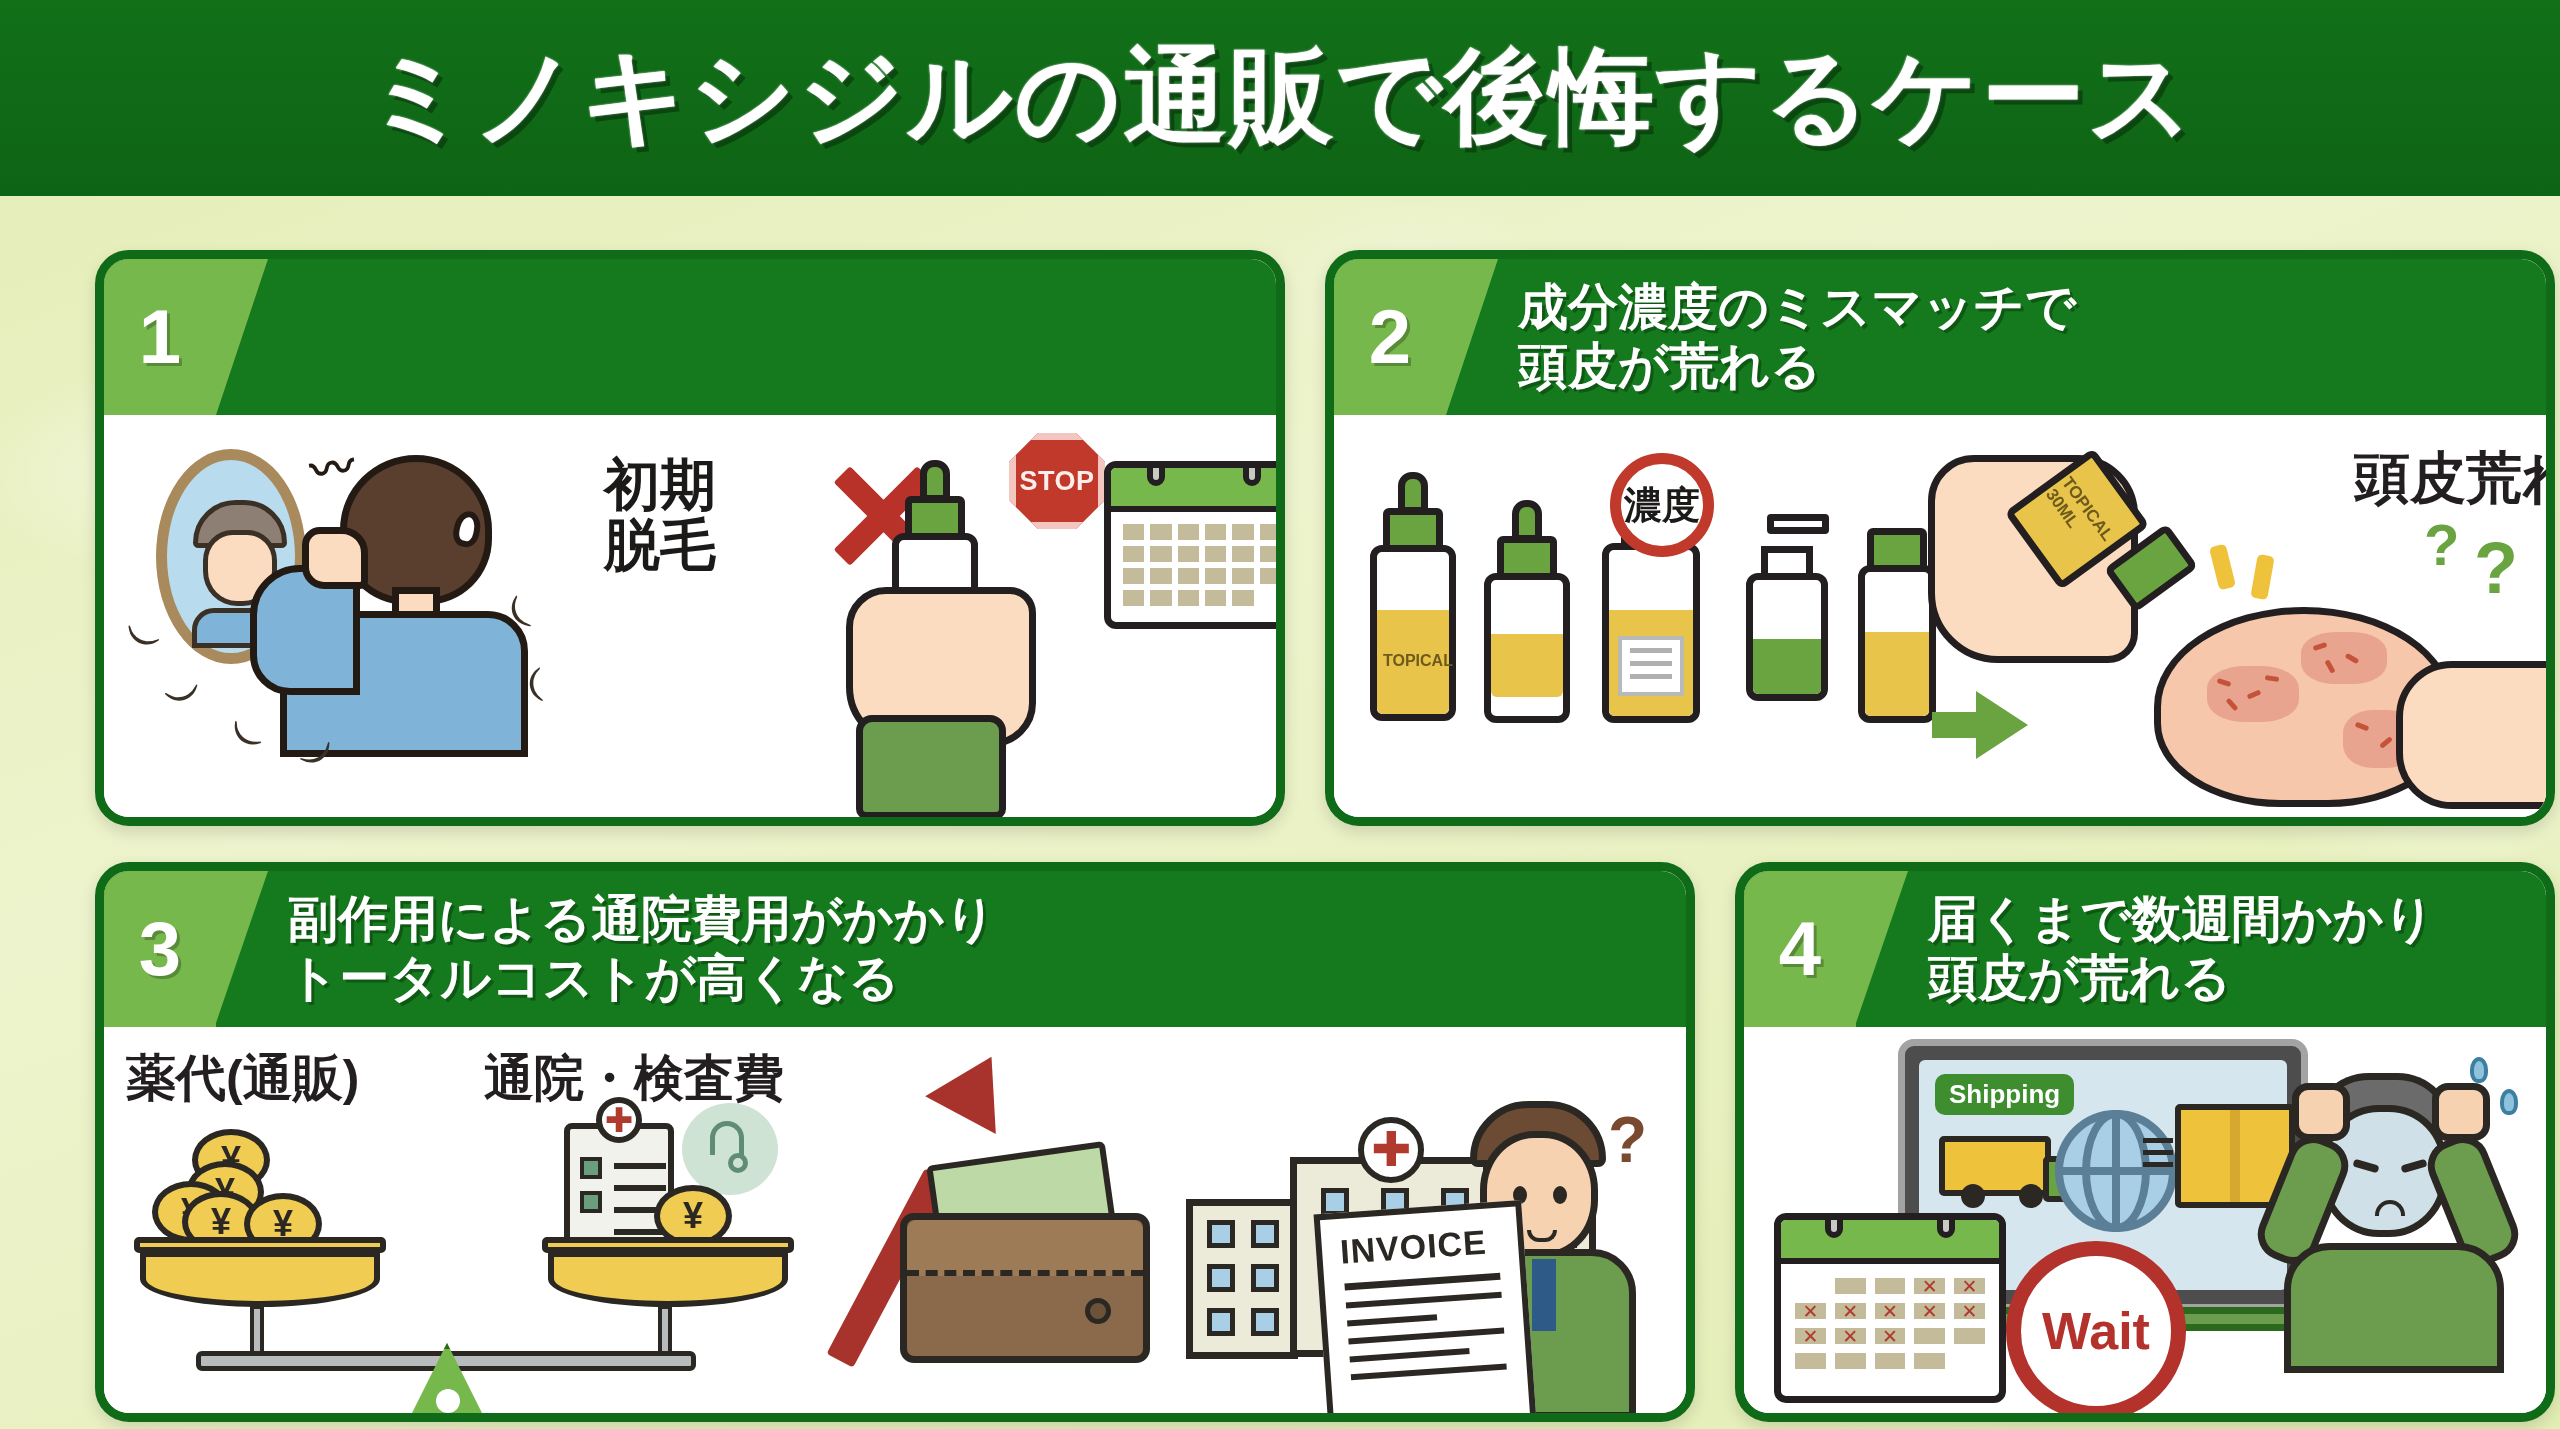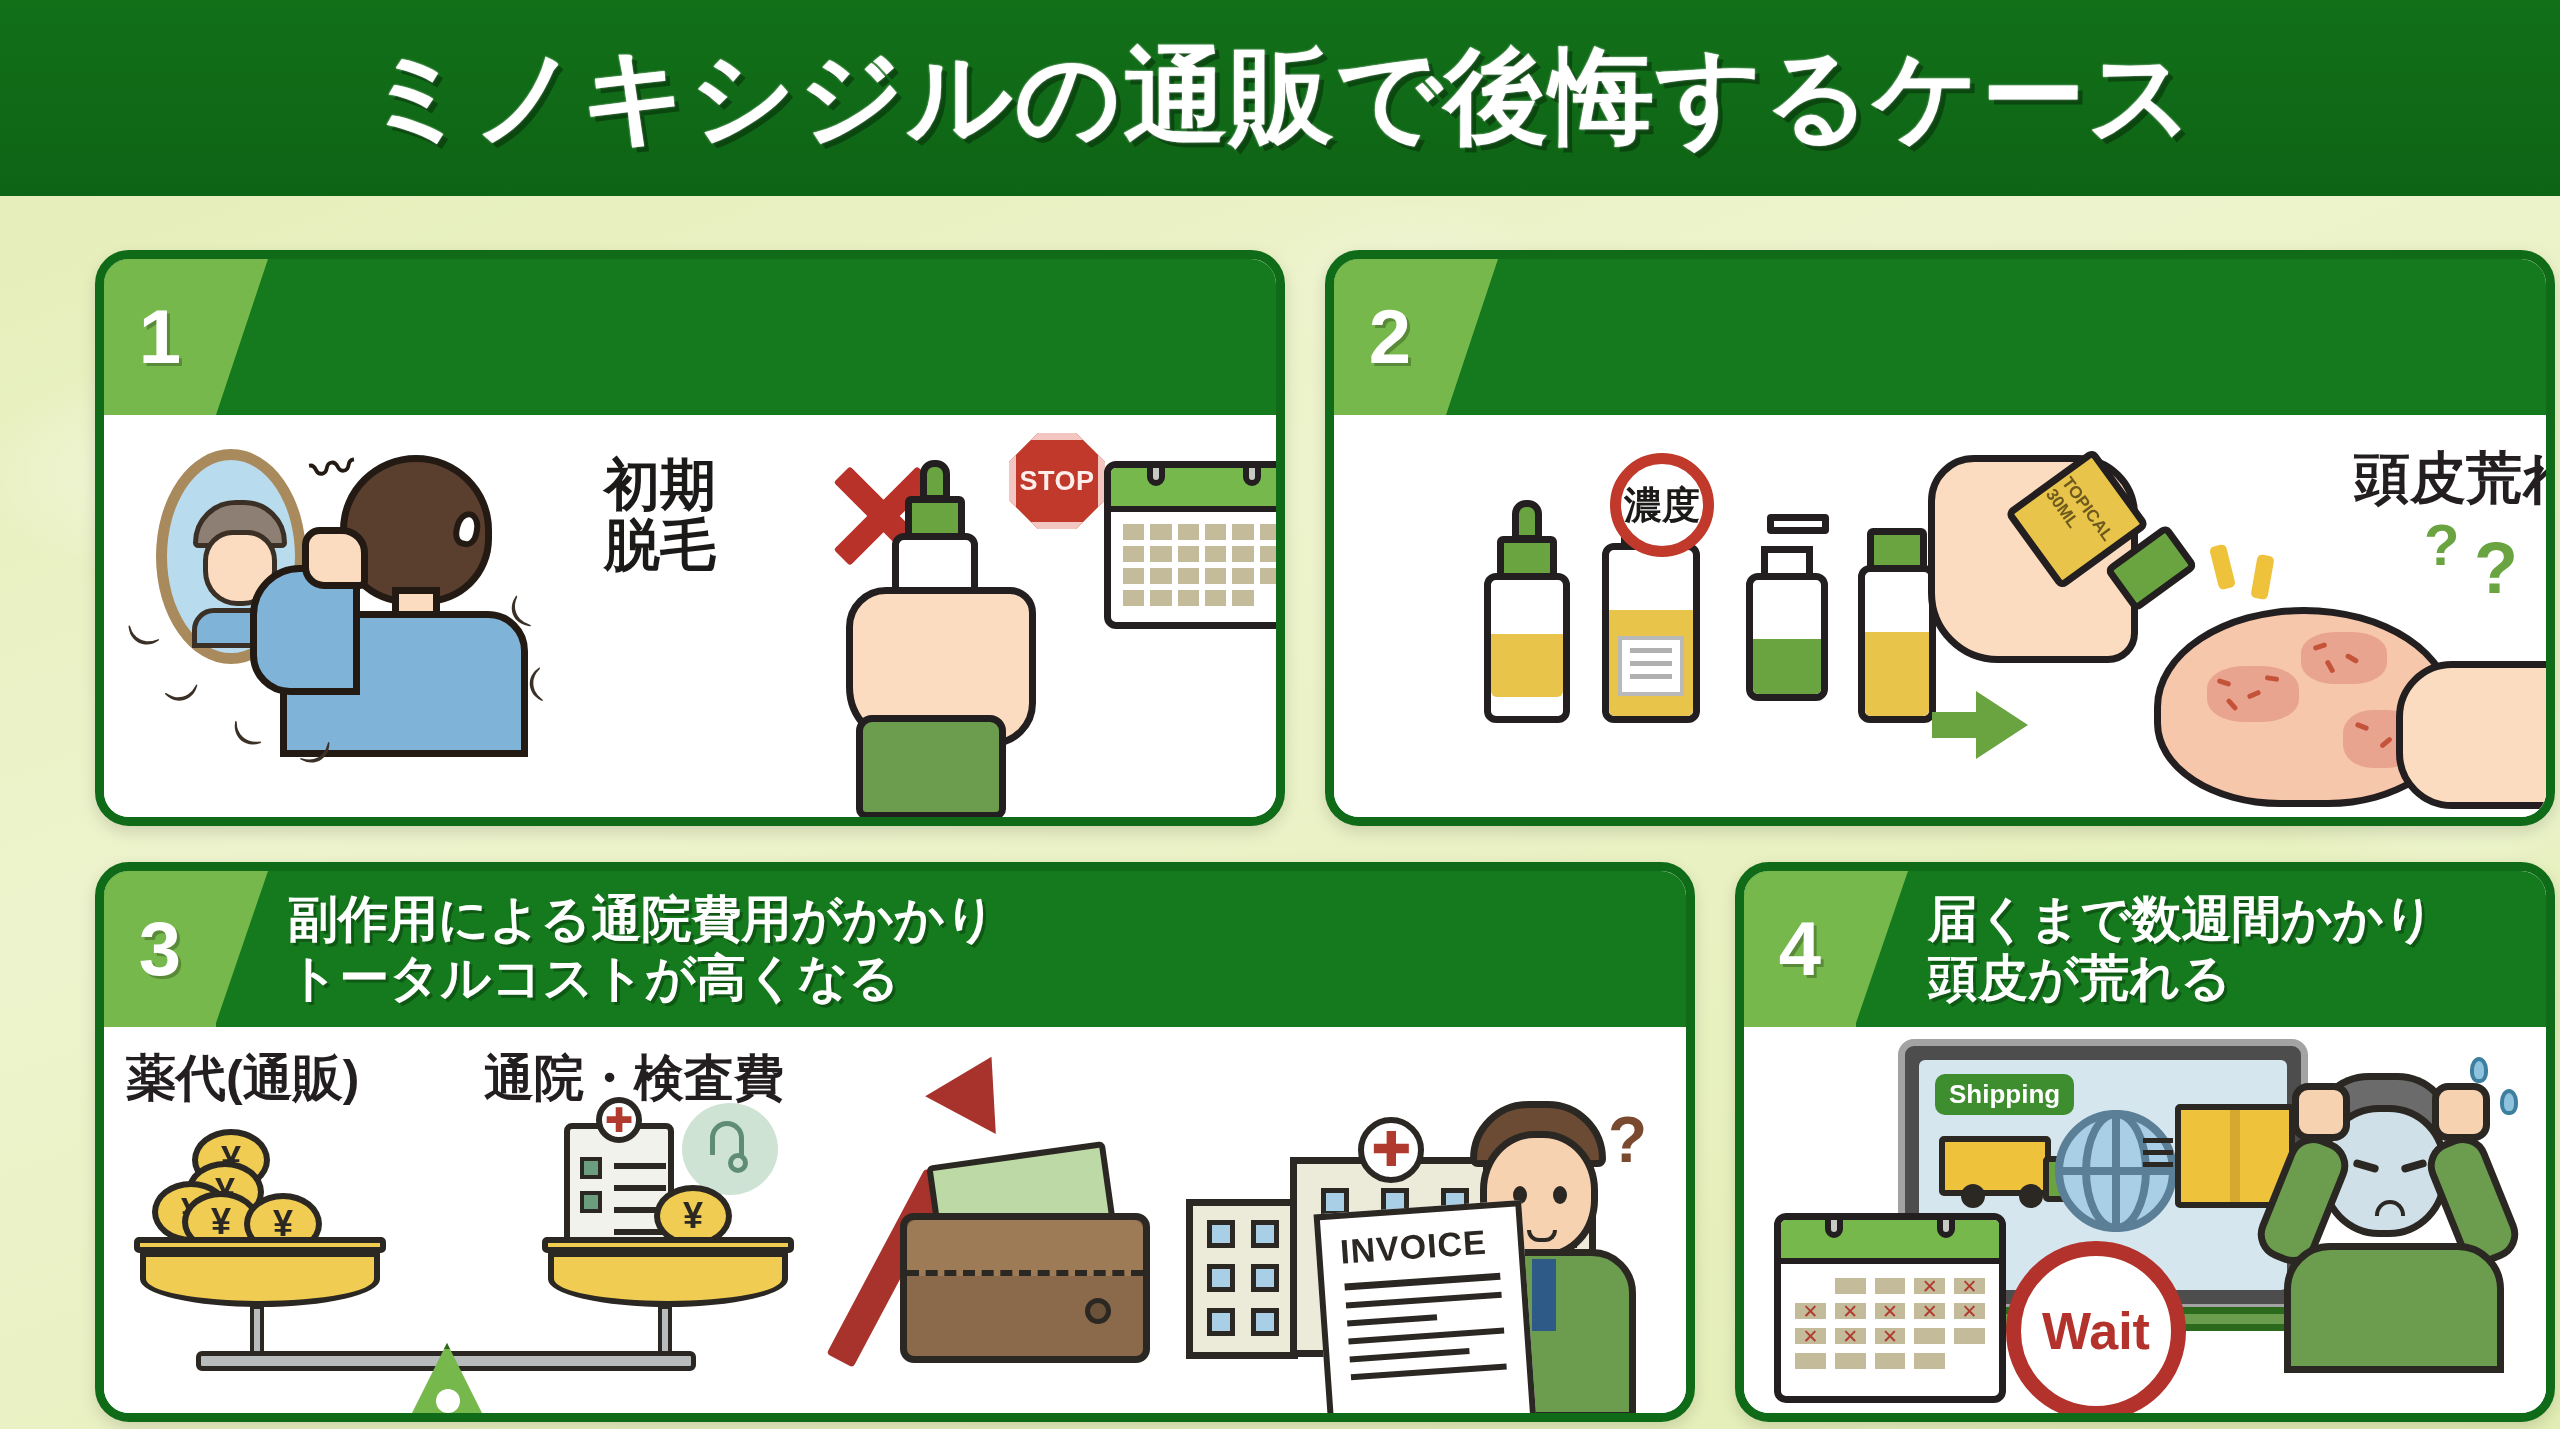--- a/index.html
+++ b/index.html
@@ -347,23 +347,33 @@
         </div>
       </div>
     </div>
   </section>
 
   <section class="card card-2">
     <div class="card-head">
       <div class="num-badge">
         <span>2</span>
       </div>
+      <div class="head-text">成分濃度のミスマッチで
+頭皮が荒れる</div>
     </div>
     <div class="card-body">
 
+      <div class="abs" style="left:36px;top:130px;">
+        <div class="bottle" style="position:relative;height:176px">
+          <div class="liquid" style="height:64%"></div>
+          <div class="cap"></div>
+            <div class="teat"></div>
+          <div class="abs" style="left:6px;top:62%;right:6px;color:#6e5a1d;font-size:16px;font-weight:bold;text-align:center">TOPICAL</div>
+        </div>
+      </div>
       <div class="abs" style="left:150px;top:158px;">
         <div class="bottle" style="position:relative;height:150px">
           <div class="liquid" style="height:46%;bottom:14%"></div>
           <div class="cap"></div>
             <div class="teat"></div>
         </div>
       </div>
       <div class="abs" style="left:268px;top:128px;">
         <div class="bottle" style="position:relative;height:180px;width:98px">
           <div class="liquid" style="height:64%"></div>

